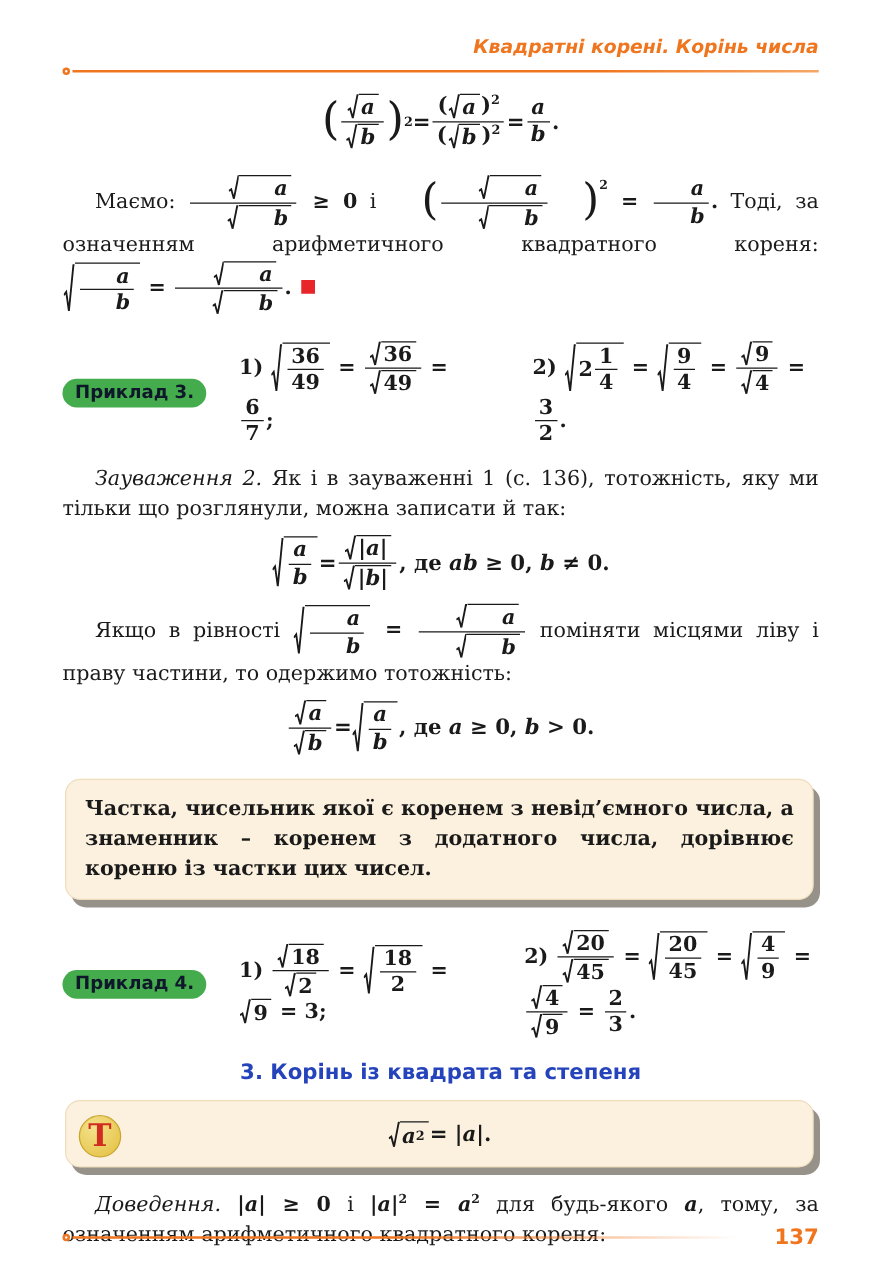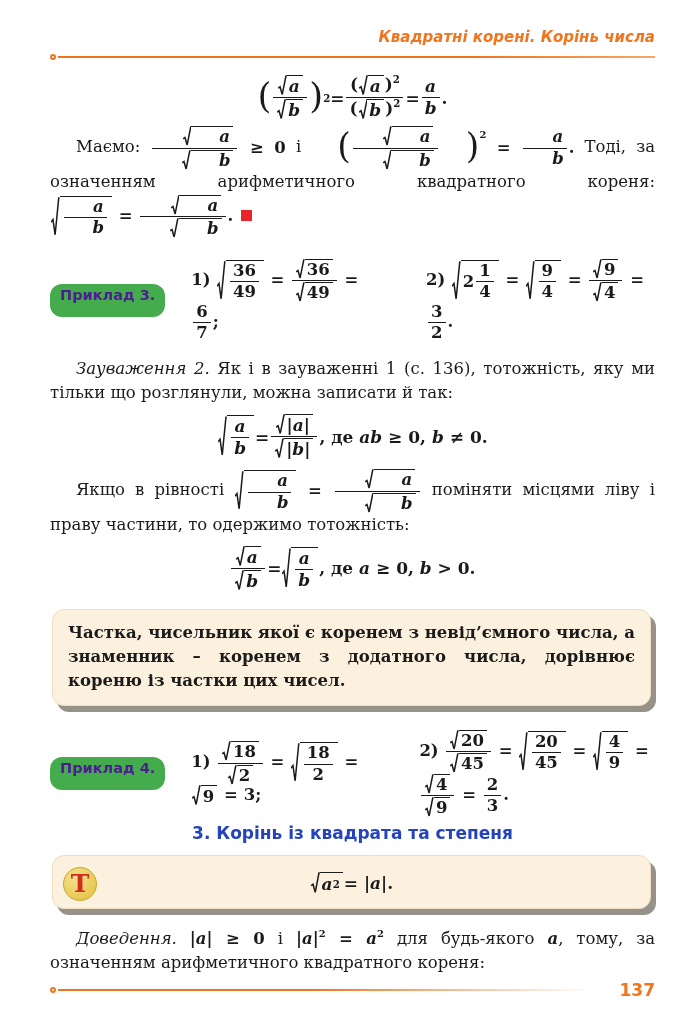--- a/index.html
+++ b/index.html
@@ -35,40 +35,40 @@
   .endsq { display:inline-block; width:11px; height:11px; background:var(--marker,#E8262A); margin-left:8px; vertical-align:baseline; }
 
   
   .para { font-size:16.5px; line-height:1.5; text-align:justify; text-indent:26px; }
   .para .im { font-size:16.5px; }
   em.seg-i { font-style:italic; }
   b.seg-b { font-weight:700; }
 
   .example { display:flex; align-items:center; gap:26px; font-size:16.5px; }
   .example .exi + .exi { margin-left:26px; }
-  .badge { background:var(--green,#44AC4C); color:#4c1d95; font-family:"DejaVu Sans","Liberation Sans",sans-serif;
-           font-weight:700; font-size:14.5px; padding:3px 10px 14px; border-radius:12px; white-space:nowrap; flex:0 0 auto; }
+  .badge { background:var(--green,#44AC4C); color:#0f172a; font-family:"DejaVu Sans","Liberation Sans",sans-serif;
+           font-weight:700; font-size:14.5px; padding:3px 10px 4px; border-radius:12px; white-space:nowrap; flex:0 0 auto; }
 
   .cream { background:var(--cream,#FBF1DE); border:1px solid #EFDDBE; border-radius:12px;
            box-shadow:5px 6px 0 rgba(124,119,109,0.8); }
   .statement { margin:18px 4px 0 2px; padding:11px 15px 12px; font-weight:700; font-size:16.5px; line-height:1.45; text-align:justify; }
 
-  .section-h { margin-top:5px; text-align:center; font-family:"DejaVu Sans","Liberation Sans",sans-serif;
+  .section-h { margin-top:16px; text-align:center; font-family:"DejaVu Sans","Liberation Sans",sans-serif;
                font-weight:700; font-size:17px; color:var(--blue,#2544BC); }
 
   .theorem { position:relative; margin:12px 4px 0 2px; padding:12px 16px 12px 58px; }
   .t-medal { position:absolute; left:10px; top:11px; width:34px; height:34px; border-radius:50%;
              background:radial-gradient(circle at 35% 30%, #F4E18C, #E3BF3E); border:1px solid #C9A62F;
              display:flex; align-items:center; justify-content:center;
              font-family:"DejaVu Serif","Liberation Serif",serif; font-weight:700; font-size:25px; color:var(--medal-red,#D22B20); }
   .thm-text { font-size:16.5px; line-height:1.45; text-align:justify; text-indent:0; }
   .thm-formula { margin:4px 0 2px -42px; font-size:17px; }
 
   .mt20{margin-top:20px}.mt18{margin-top:18px}.mt14{margin-top:14px}.mt12{margin-top:12px}
-  .mt10{margin-top:10px}.mt8{margin-top:8px}.mt6{margin-top:6px}.mt4{margin-top:4px}.mt24{margin-top:24px}
+  .mt10{margin-top:10px}.mt8{margin-top:8px}.mt6{margin-top:20px}.mt4{margin-top:4px}.mt24{margin-top:24px}
 </style>
 </head>
 <body>
 
 <div class="page">
 
   <div class="chapter">Квадратні корені. Корінь числа</div>
   <div class="rule">
     <span class="dot"></span>
     <span class="line"></span>

